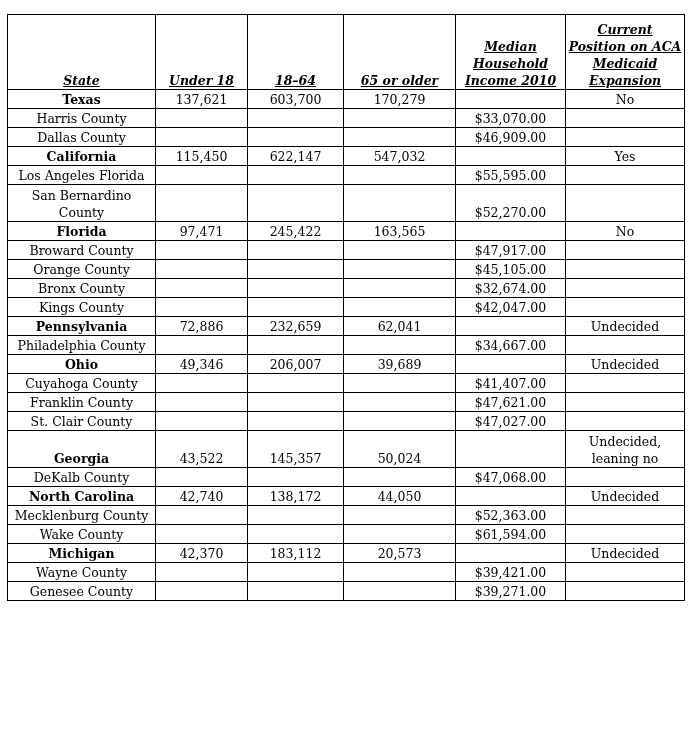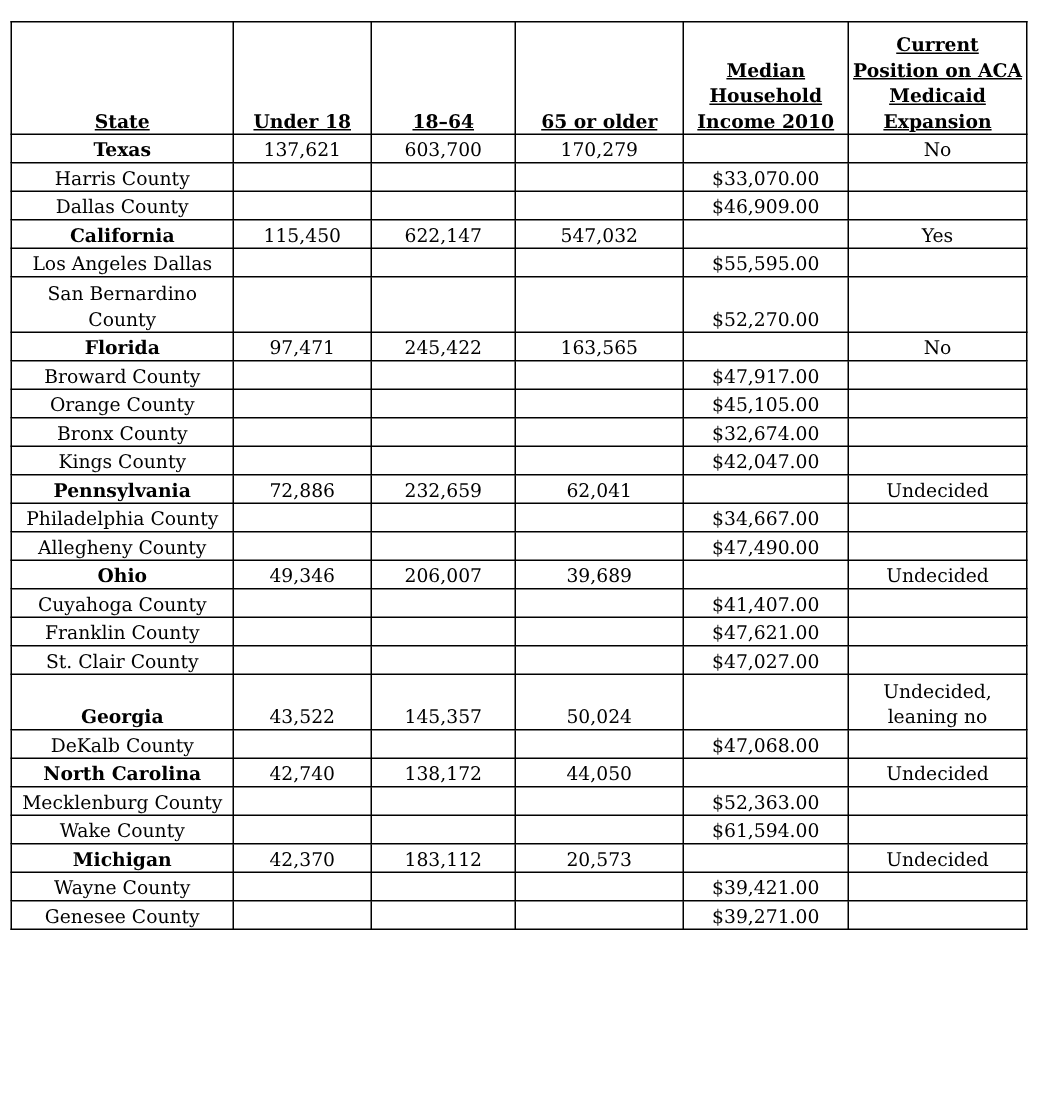--- a/index.html
+++ b/index.html
@@ -8,21 +8,21 @@
     table { position: absolute; left: 7px; top: 14px; border-collapse: collapse;
             table-layout: fixed; width: 677px; font-size: 12.5px; line-height: 17px; }
     col.c-state { width: 148px; }
     col.c-u18 { width: 92px; }
     col.c-1864 { width: 96px; }
     col.c-65 { width: 112px; }
     col.c-inc { width: 110px; }
     col.c-pos { width: 119px; }
     th, td { border: 1.5px solid #000; padding: 0 2px; text-align: center;
              vertical-align: bottom; white-space: nowrap; overflow: hidden; }
-    th { height: 74px; font-weight: bold; text-decoration: underline; white-space: normal; line-height: 17px; }
+    th { height: 74px; font-weight: bold; text-decoration: underline; white-space: normal; line-height: 17px; font-style: italic; }
     td { height: 18px; }
     tr.tall td { height: 36px; }
     td.wrap { white-space: normal; }
     tr.state-row td.name { font-weight: bold; }
     td.num { letter-spacing: 0; }
   </style>
 </head>
 <body>
 
 <table>
@@ -71,21 +71,21 @@
       </tr>
       <tr class="state-row">
         <td class="name">California</td>
         <td class="num">115,450</td>
         <td class="num">622,147</td>
         <td class="num">547,032</td>
         <td class="num"></td>
         <td class="num">Yes</td>
       </tr>
       <tr class="county-row">
-        <td class="name">Los Angeles Dallas</td>
+        <td class="name">Los Angeles Florida</td>
         <td class="num"></td>
         <td class="num"></td>
         <td class="num"></td>
         <td class="num">$55,595.00</td>
         <td class="num"></td>
       </tr>
       <tr class="county-row tall">
         <td class="name wrap">San Bernardino County</td>
         <td class="num wrap"></td>
         <td class="num wrap"></td>
@@ -140,28 +140,20 @@
         <td class="num">62,041</td>
         <td class="num"></td>
         <td class="num">Undecided</td>
       </tr>
       <tr class="county-row">
         <td class="name">Philadelphia County</td>
         <td class="num"></td>
         <td class="num"></td>
         <td class="num"></td>
         <td class="num">$34,667.00</td>
-        <td class="num"></td>
-      </tr>
-      <tr class="county-row">
-        <td class="name">Allegheny County</td>
-        <td class="num"></td>
-        <td class="num"></td>
-        <td class="num"></td>
-        <td class="num">$47,490.00</td>
         <td class="num"></td>
       </tr>
       <tr class="state-row">
         <td class="name">Ohio</td>
         <td class="num">49,346</td>
         <td class="num">206,007</td>
         <td class="num">39,689</td>
         <td class="num"></td>
         <td class="num">Undecided</td>
       </tr>

